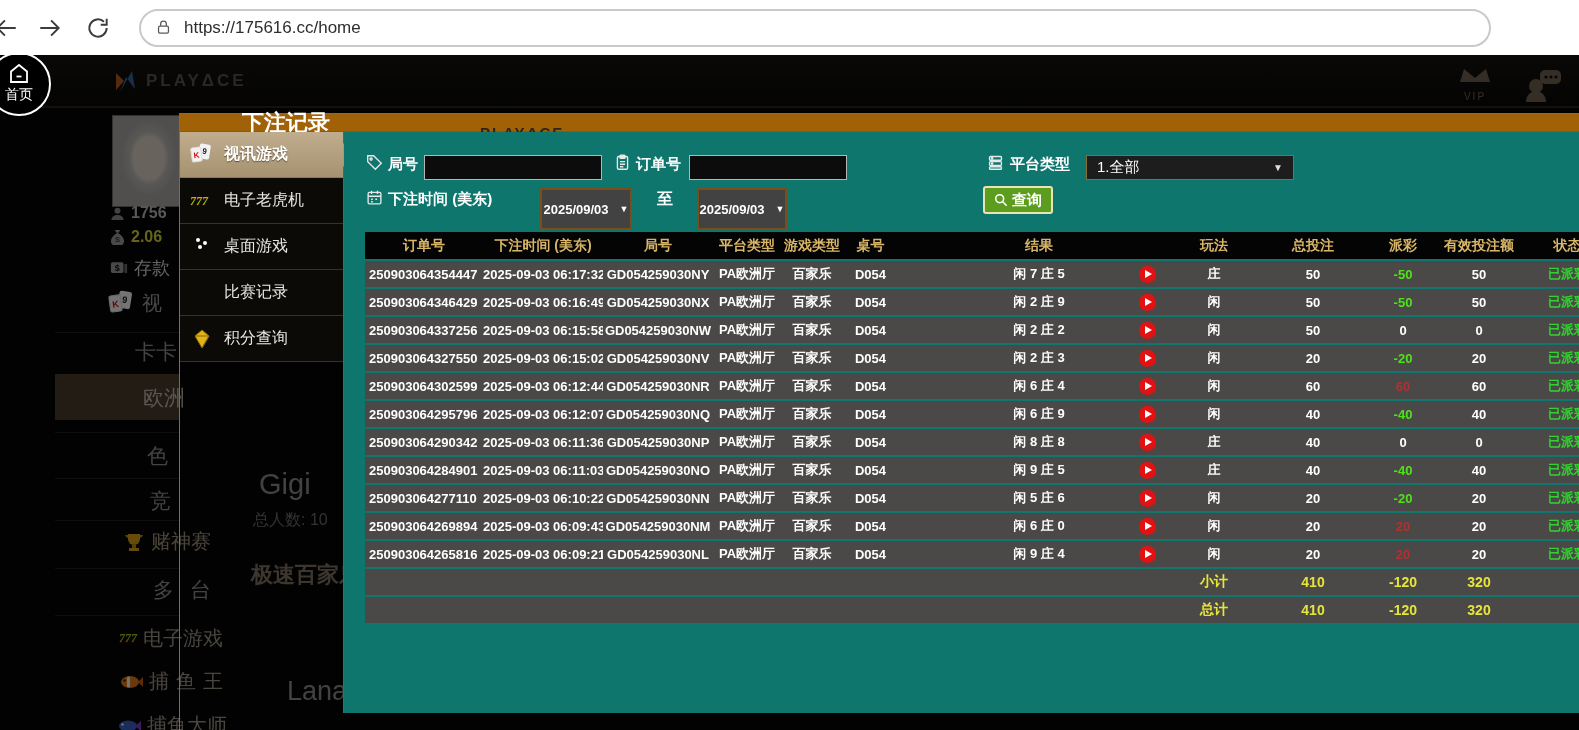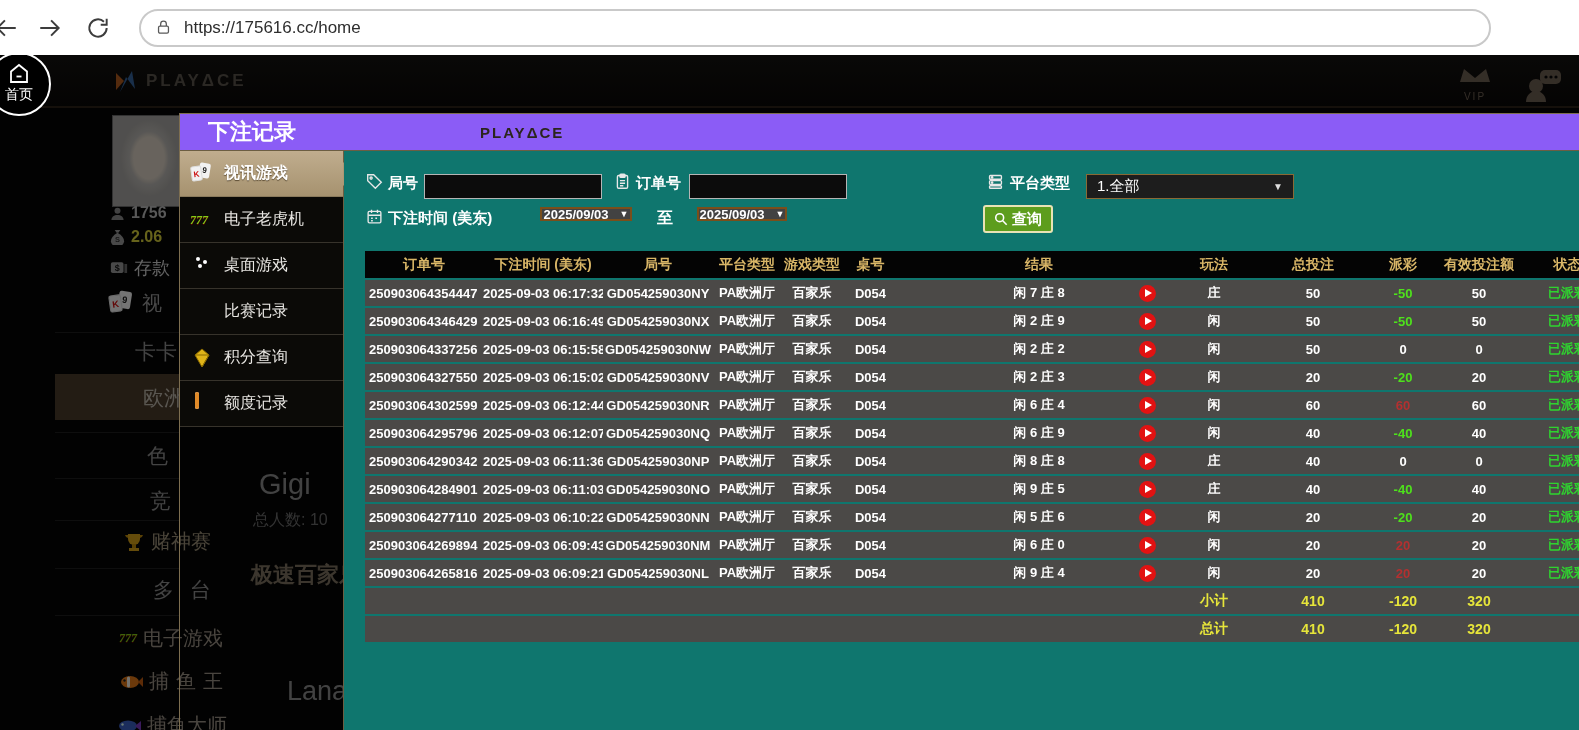--- a/index.html
+++ b/index.html
@@ -74,22 +74,22 @@
   .gi { display:inline-block; }
   .gi svg { display:block; }
   .slot777 { color:#84cc16; font-size:12px; font-weight:bold; font-style:italic; text-shadow:0 1px 0 #5a0000;font-family:Liberation Serif, serif; }
 
   
   .backdrop { position:absolute; inset:0; background:rgba(0,0,0,0.52); z-index:3; }
 
   
   .modal { position:absolute; left:179px; top:58px; width:1400px; height:617px; z-index:5;
     border-left:1px solid #7d6e50; border-top:1px solid #7d6e50; }
-  .modal-title-bar { height:37px; background:#8b5cf6; border-bottom:1px solid #6c5e42;
-    display:flex; align-items:center; position:relative; }
+  .modal-title-bar { height:18px; background:#a16207; border-bottom:1px solid #6c5e42;
+    display:flex; align-items:center; position:relative;padding-left:34px; }
   .modal-title { color:#fff; font-size:22px; font-weight:bold; margin-left:28px; }
   .ghost-brand { position:absolute; left:300px; top:10px; color:#2b251d; font-size:15px;
     font-weight:bold; letter-spacing:2px; }
   .modal-body { display:flex; height:581px; }
 
   
   .menu { width:164px; flex:none; border-right:1px solid #6c5e42; position:relative; }
   .menu-item { height:46px; display:flex; align-items:center; gap:8px; padding-left:10px;
     background:#0b0a07; border-bottom:1px solid #37332b; position:relative; cursor:pointer; }
   .menu-item .mi-label { color:#e8e6e2; font-size:16px; }
@@ -113,21 +113,21 @@
   
   .content { flex:1; background:#0f766e; position:relative; overflow:hidden; }
   .flabel { position:absolute; color:#fff; font-size:15px; font-weight:bold; white-space:nowrap; }
   .ficon { position:absolute; width:17px; height:17px; color:#e8e8e8; }
   .ficon svg { width:100%; height:100%; }
   .finput { position:absolute; height:25px; background:#0c0c0c; border:1px solid #b5b5b5;
     color:#fff; font-size:14px; padding:0 6px; outline:none; }
   .fselect { position:absolute; height:25px; background:#1d1d1d; border:1px solid #8a6a35;
     color:#fff; font-size:15px; display:flex; align-items:center; padding:0 10px; cursor:pointer; }
   .fselect .sel-arrow { margin-left:auto; font-size:10px; color:#ddd; }
-  .datebtn { position:absolute; height:14px; background:#424242; border:2px solid #7a4e1b;
+  .datebtn { position:absolute; height:42px; background:#424242; border:2px solid #7a4e1b;
     color:#fff; font-size:13px; font-weight:bold; display:flex; align-items:center;
     justify-content:center; gap:11px; cursor:pointer; }
   .datebtn .sel-arrow { font-size:9px; }
   .querybtn { position:absolute; height:28px; background:#5d9d1d; border:2px solid #e9e3b5;
     border-radius:3px; color:#fff; font-size:15px; font-weight:bold; display:flex;
     align-items:center; justify-content:center; gap:4px; cursor:pointer; padding:0 9px; }
   .querybtn svg { width:14px; height:14px; }
 
   
   .btable { position:absolute; left:21px; top:100px; width:1250px; }
@@ -345,24 +345,20 @@
           <span class="mi-icon"><span class="gicon-ticket"></span></span>
           <span class="mi-label">比赛记录</span>
         </div>
         <div class="menu-item">
           <span class="mi-icon"><svg width="24" height="24" viewBox="0 0 24 24">
                 <polygon points="12,3 19,9 12,21 5,9" fill="#e0b418" stroke="#8a6a00"></polygon>
                 <polyline points="5,9 19,9 12,21" fill="none" stroke="#8a6a00"></polyline>
               </svg></span>
           <span class="mi-label">积分查询</span>
         </div>
-        <div class="menu-item">
-          <span class="mi-icon"><span class="gicon-doc"><i style="top:4px"></i><i style="top:8px"></i><i style="top:12px"></i></span></span>
-          <span class="mi-label">额度记录</span>
-        </div>
       </div>
 
       <div class="content">
 
         <span class="ficon" style="left:22px;top:22px">
           <svg viewBox="0 0 20 20" fill="none" stroke="currentColor" stroke-width="1.6">
               <path d="M2 9V2h7l9 9-7 7z"></path>
               <circle cx="6" cy="6" r="1.3"></circle>
             </svg>
         </span>
@@ -436,21 +432,21 @@
           </div>
 
           <div>
               <div class="trow">
                 <div class="cell c0">250903064354447</div>
                 <div class="cell c1">2025-09-03 06:17:32</div>
                 <div class="cell c2">GD054259030NY</div>
                 <div class="cell c3">PA欧洲厅</div>
                 <div class="cell c4">百家乐</div>
                 <div class="cell c5">D054</div>
-                <div class="cell c6">闲 7 庄 8</div>
+                <div class="cell c6">闲 7 庄 5</div>
                 <div class="cell c7"><span class="play">
                     <span class="tri"></span>
                   </span></div>
                 <div class="cell c8">庄</div>
                 <div class="cell c9">50</div>
                 <div class="cell c10 pc-neg">-50</div>
                 <div class="cell c11">50</div>
                 <div class="cell c12 status">已派彩</div>
               </div>
               <div class="trow">

